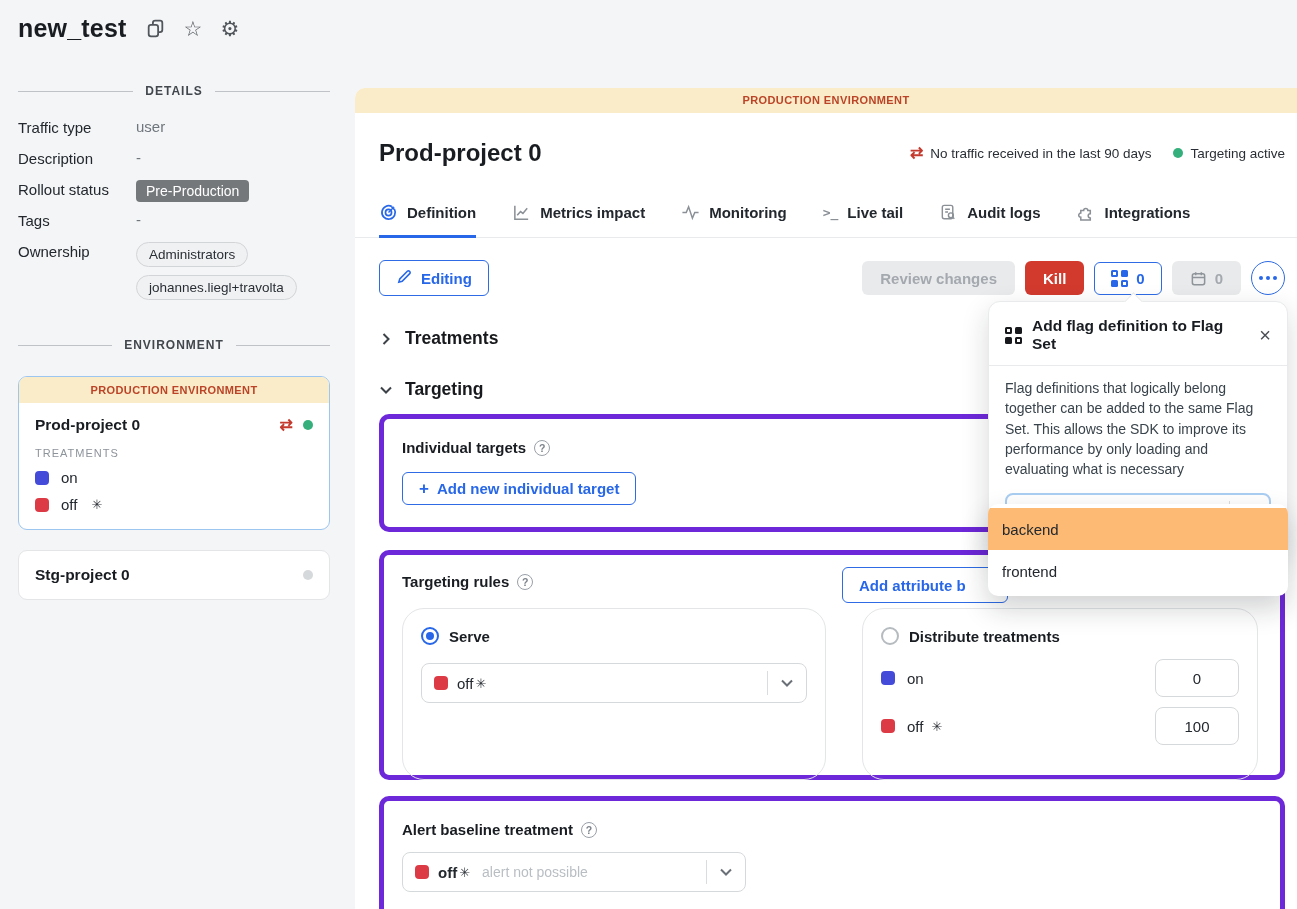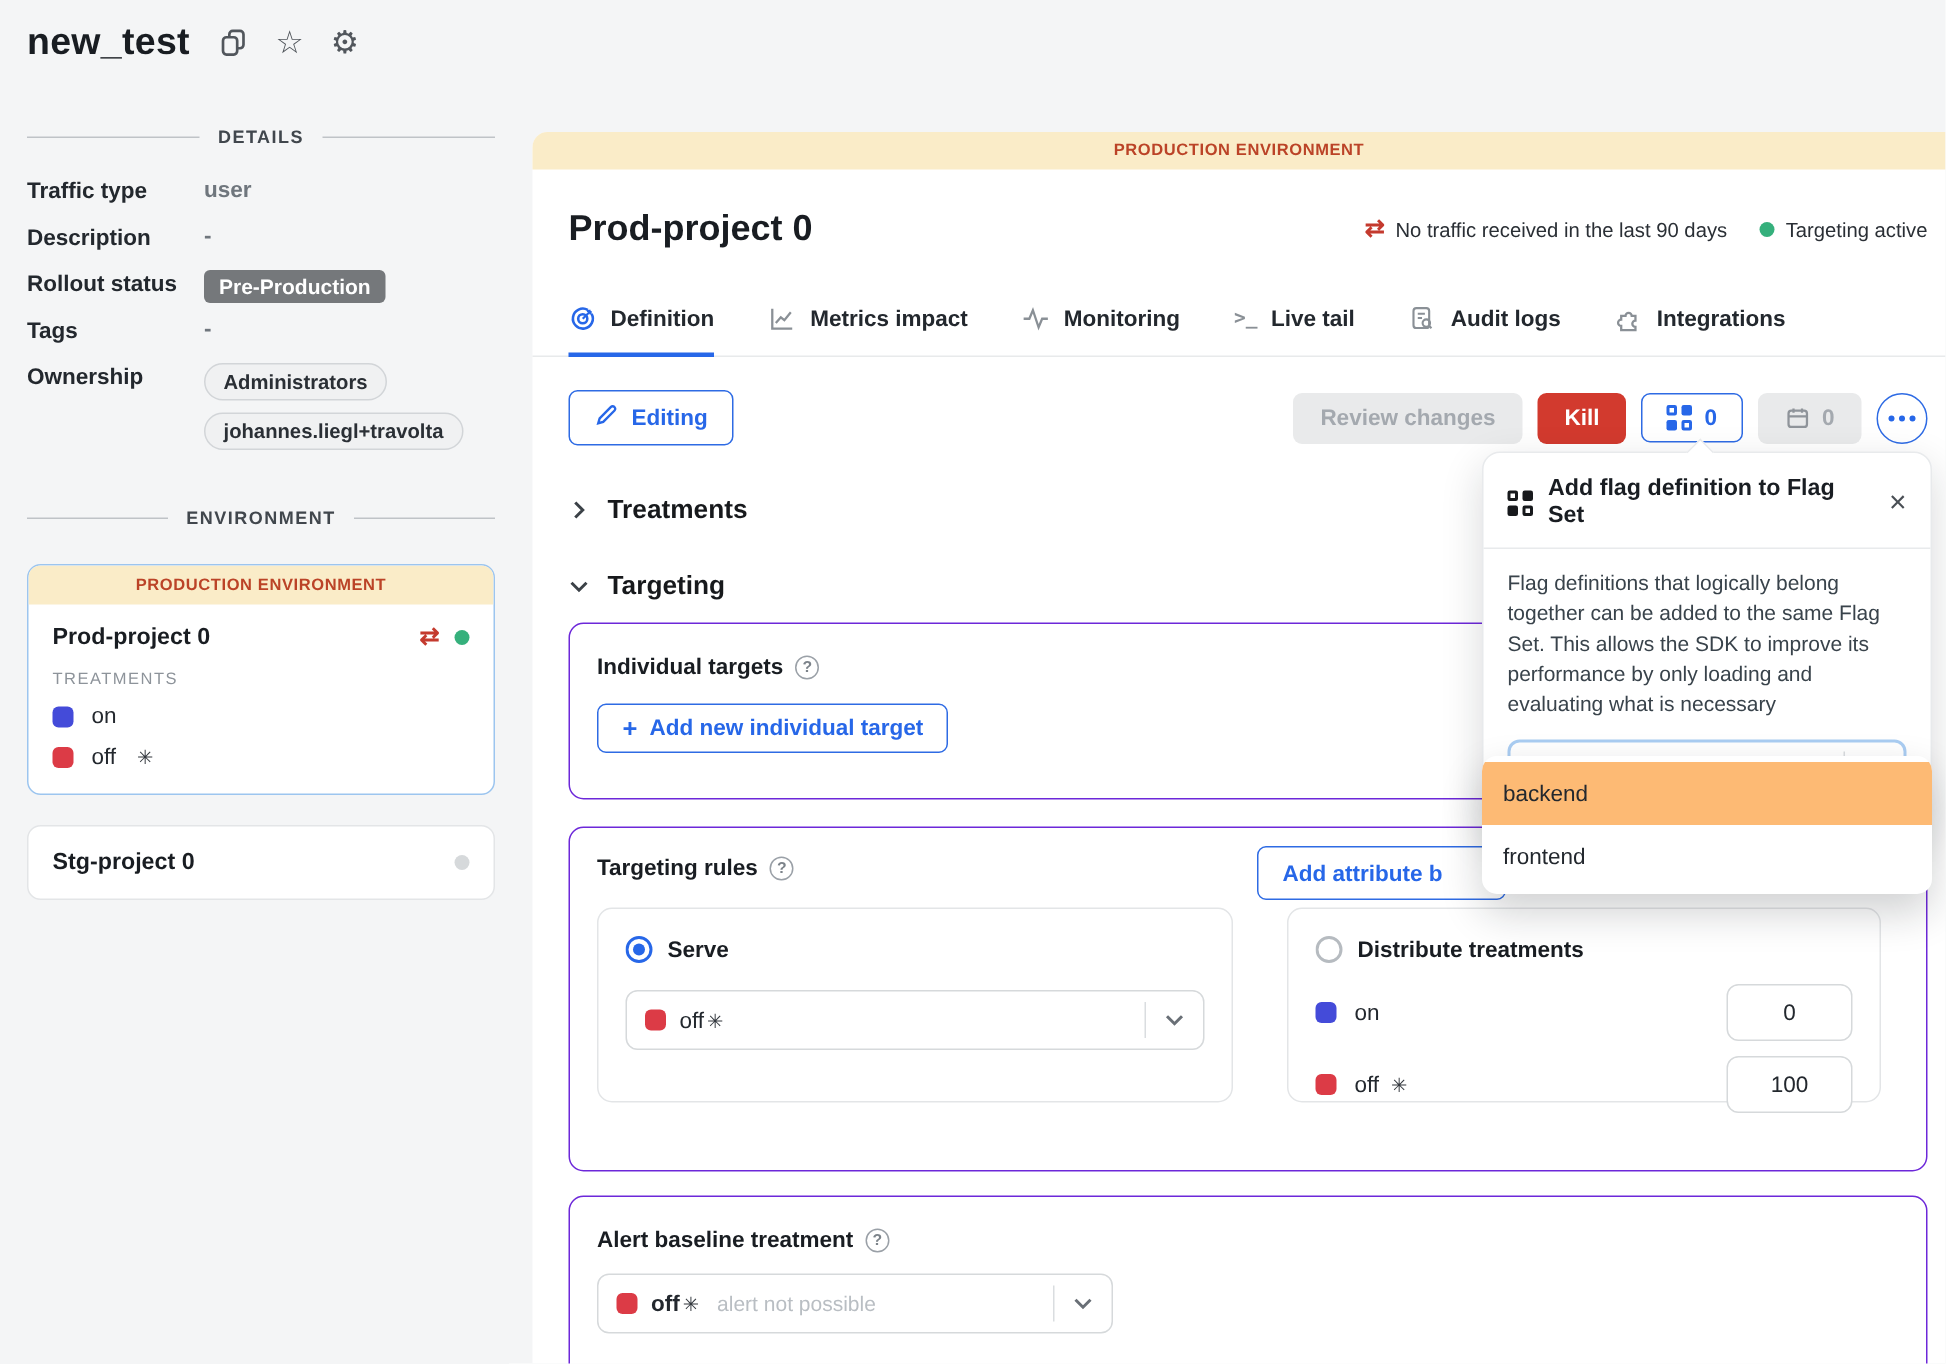--- a/index.html
+++ b/index.html
@@ -18,21 +18,21 @@
   .app-title{font-size:25px;font-weight:700;letter-spacing:.2px;}
   .hdr-icon{color:#51565c;display:inline-flex;align-items:center;cursor:pointer;}
   .hdr-glyph{font-size:21px;line-height:1;color:#51565c;}
 
   
   .sidebar{position:absolute;left:18px;top:78px;width:312px;}
   .sec-heading{display:flex;align-items:center;gap:12px;margin-top:6px;}
   .sec-heading .line{flex:1;height:1px;background:#bfc3c7;}
   .sec-heading .txt{font-size:12px;font-weight:700;letter-spacing:1px;color:#41474d;}
   .kv-list{margin-top:20px;display:flex;flex-direction:column;gap:9px;}
-  .kv{display:flex;align-items:flex-start;min-height:22px;font-weight:bold;}
+  .kv{display:flex;align-items:flex-start;min-height:22px;}
   .kv .k{width:118px;font-size:15px;color:#23282e;flex:none;padding-top:1px;}
   .kv .v{font-size:15px;color:#6f767d;}
   .badge{background:#75787b;color:#fff;font-size:14px;padding:3px 10px;border-radius:4px;display:inline-block;}
   .pills{display:flex;flex-direction:column;gap:8px;}
   .pill{border:1px solid #d2d5d8;background:#f0f1f2;border-radius:999px;font-size:13.5px;color:#2a2f35;padding:4px 12px;display:inline-block;width:max-content;}
   .env-heading{margin-top:38px;}
   .prod-card{margin-top:24px;border:1px solid #9cc5ef;border-radius:9px;background:#fff;overflow:hidden;}
   .prod-card .card-banner{background:var(--banner-bg);text-align:center;font-size:11px;font-weight:700;letter-spacing:.4px;color:var(--banner-text);padding:7px 0;}
   .prod-card .card-body{padding:13px 16px 16px;}
   .card-name-row{display:flex;align-items:center;}
@@ -75,31 +75,31 @@
   .right-actions{margin-left:auto;display:flex;align-items:center;gap:10px;}
   .more-btn{width:34px;height:34px;border-radius:50%;border:1.5px solid var(--accent-border);color:var(--accent);display:flex;align-items:center;justify-content:center;gap:3px;background:#fff;cursor:pointer;}
   .more-btn i{width:4px;height:4px;border-radius:50%;background:var(--accent);}
   .cal-icon{color:#8f949a;display:inline-flex;}
 
   .section-head{display:flex;align-items:center;gap:12px;font-size:17.5px;font-weight:700;color:#17191c;cursor:pointer;}
   .section-head.first{margin-top:32px;}
   .section-head.second{margin-top:30px;}
   .chev{color:#3c4248;display:inline-flex;}
 
-  .card{border:1px solid #6d28d9;border-radius:10px;background:#fff;}
+  .card{border:5px solid #6d28d9;border-radius:10px;background:#fff;}
   .it-card{margin-top:14px;padding:20px 18px;height:118px;}
   .card-title-row{display:flex;align-items:center;gap:8px;font-size:15px;font-weight:700;}
   .help{width:16px;height:16px;border-radius:50%;border:1.5px solid #9aa0a7;color:#7c838a;font-size:10.5px;font-weight:700;display:inline-flex;align-items:center;justify-content:center;}
   .add-target-btn{margin-top:16px;padding:8px 16px;}
   .plus-glyph{font-size:17px;font-weight:700;line-height:1;}
 
   .tr-card{margin-top:18px;padding:18px;height:230px;position:relative;}
   .add-attr-btn{position:absolute;left:458px;top:12px;width:166px;height:36px;overflow:hidden;white-space:nowrap;justify-content:flex-start;padding:7px 14px;z-index:1;}
   .subrow{display:flex;gap:36px;margin-top:18px;}
-  .subcard{border:1px solid #e3e5e7;border-radius:10px;height:130px;padding:18px;}
+  .subcard{border:1px solid #e3e5e7;border-radius:22px;height:172px;padding:18px;}
   .subcard.serve{width:424px;}
   .subcard.dist{width:396px;}
   .radio-row{display:flex;align-items:center;gap:10px;font-size:15px;font-weight:700;white-space:nowrap;overflow:hidden;}
   .radio{width:18px;height:18px;border-radius:50%;border:2px solid #b6bbc0;flex:none;background:#fff;}
   .radio.checked{border-color:var(--accent);display:flex;align-items:center;justify-content:center;}
   .radio.checked::after{content:"";width:8px;height:8px;border-radius:50%;background:var(--accent);}
   .select{margin-top:18px;height:40px;border:1px solid #d6d9db;border-radius:8px;display:flex;align-items:center;padding:0 0 0 12px;background:#fff;cursor:pointer;}
   .select .grow{flex:1;}
   .select .vdiv{width:1px;height:24px;background:#dadde0;}
   .select .chevd{padding:0 12px;color:#6a7077;display:inline-flex;}

